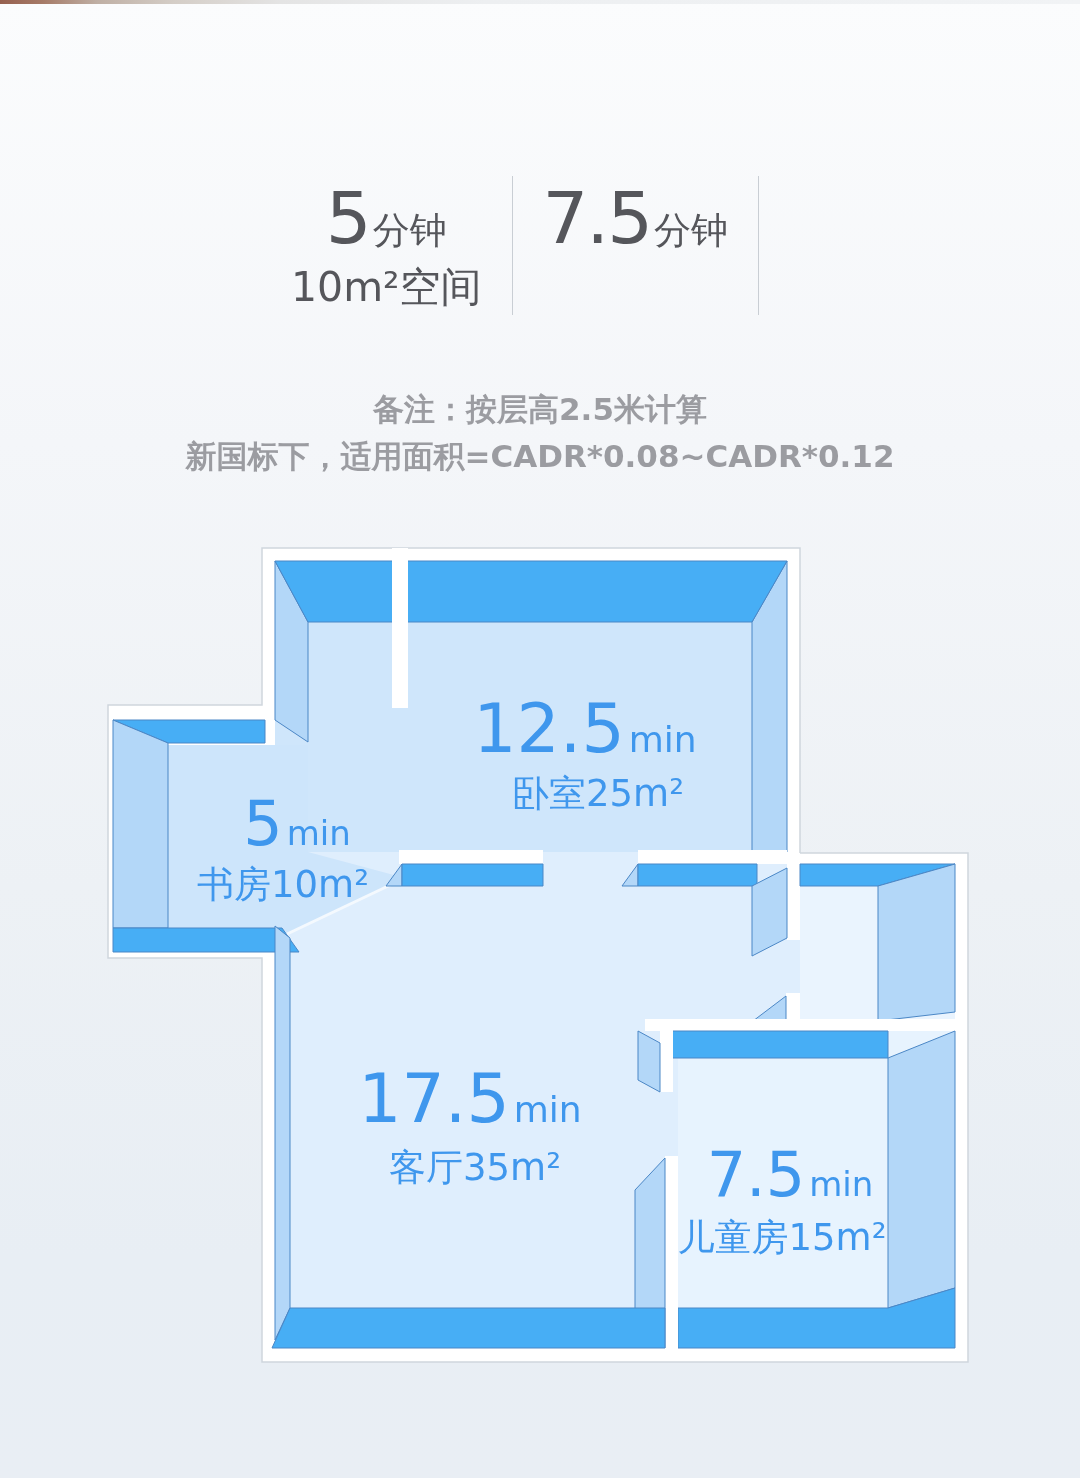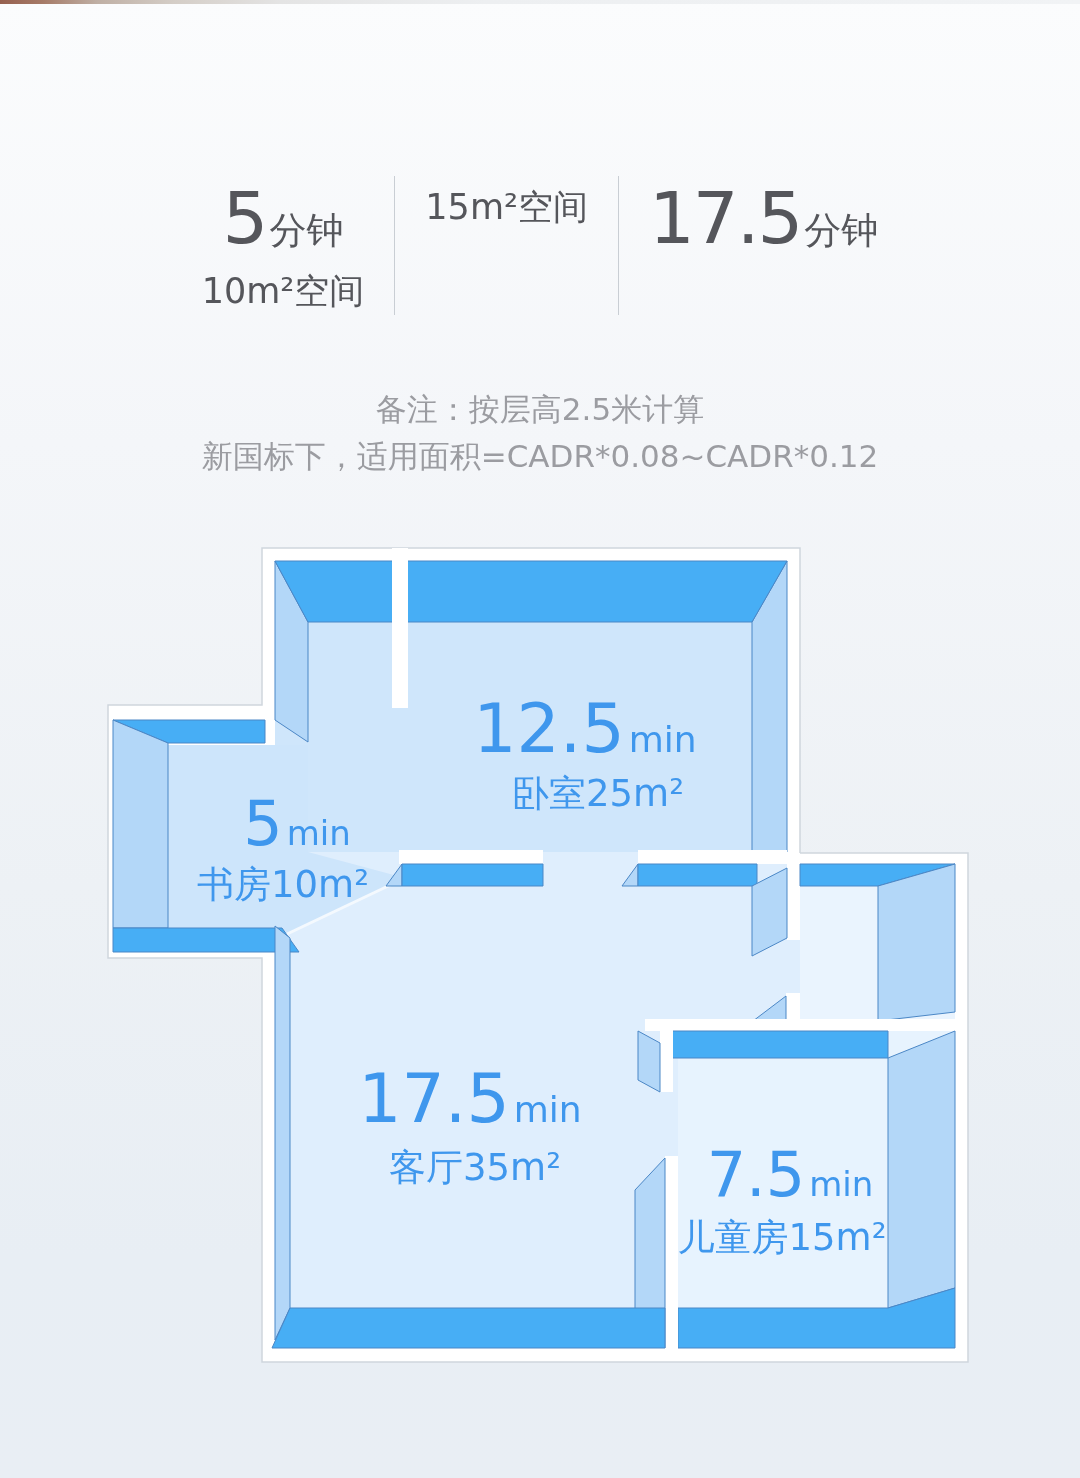--- a/index.html
+++ b/index.html
@@ -20,25 +20,25 @@
   
   #stats{
     position:absolute;top:176px;left:0;width:1080px;
     display:flex;justify-content:center;align-items:stretch;
   }
   .stat{text-align:center;padding:0 30px;color:#55565b;}
   .stat + .stat{border-left:1px solid #c9ced4;}
   .stat-line1{white-space:nowrap;}
   .stat-num{font-size:72px;letter-spacing:-2px;}
   .stat-unit{font-size:37px;margin-left:3px;}
-  .stat-area{font-size:35px;margin-top:8px;white-space:nowrap;}
+  .stat-area{font-size:41px;white-space:nowrap;}
   
   #note{
     position:absolute;top:386px;left:0;width:1080px;
-    text-align:center;color:#9b9ca1;font-size:31px;line-height:47px;
+    text-align:center;color:#9b9ca1;font-size:31px;line-height:47px;font-weight:bold;
   }
   
   #plan{position:absolute;top:0;left:0;}
   .wallstroke{stroke:#4b87c6;stroke-width:1;stroke-linejoin:round;}
   .nostroke{stroke:none;}
   text{fill:#3f97ed;}
   .lbl-room{font-size:37px;}
 </style>
 </head>
 <body>
@@ -46,24 +46,23 @@
 <div id="canvas">
 
   <div id="top-strip"></div>
 
   <div id="stats">
     <div class="stat">
       <div class="stat-line1"><span class="stat-num">5</span><span class="stat-unit">分钟</span></div>
       <div class="stat-area">10m²空间</div>
     </div>
     <div class="stat">
-      <div class="stat-area">15m²空间</div>
+      <div class="stat-line1"><span class="stat-num">7.5</span><span class="stat-unit">分钟</span></div>
     </div>
     <div class="stat">
-      <div class="stat-line1"><span class="stat-num">17.5</span><span class="stat-unit">分钟</span></div>
     </div>
   </div>
 
   <div id="note">
     <div>备注：按层高2.5米计算</div>
     <div>新国标下，适用面积=CADR*0.08~CADR*0.12</div>
   </div>
 
   <svg id="plan" width="1080" height="1478" viewBox="0 0 1080 1478">
 

